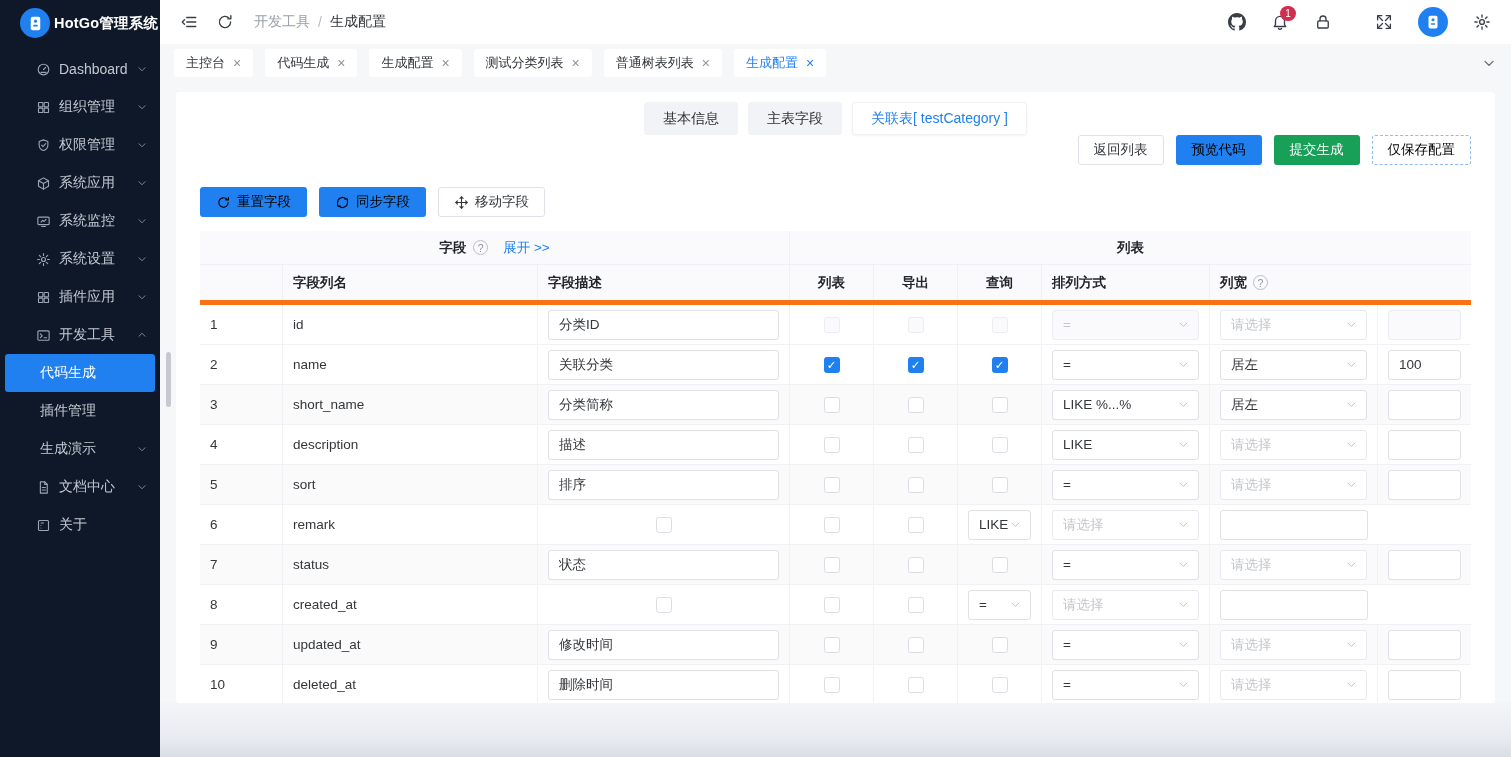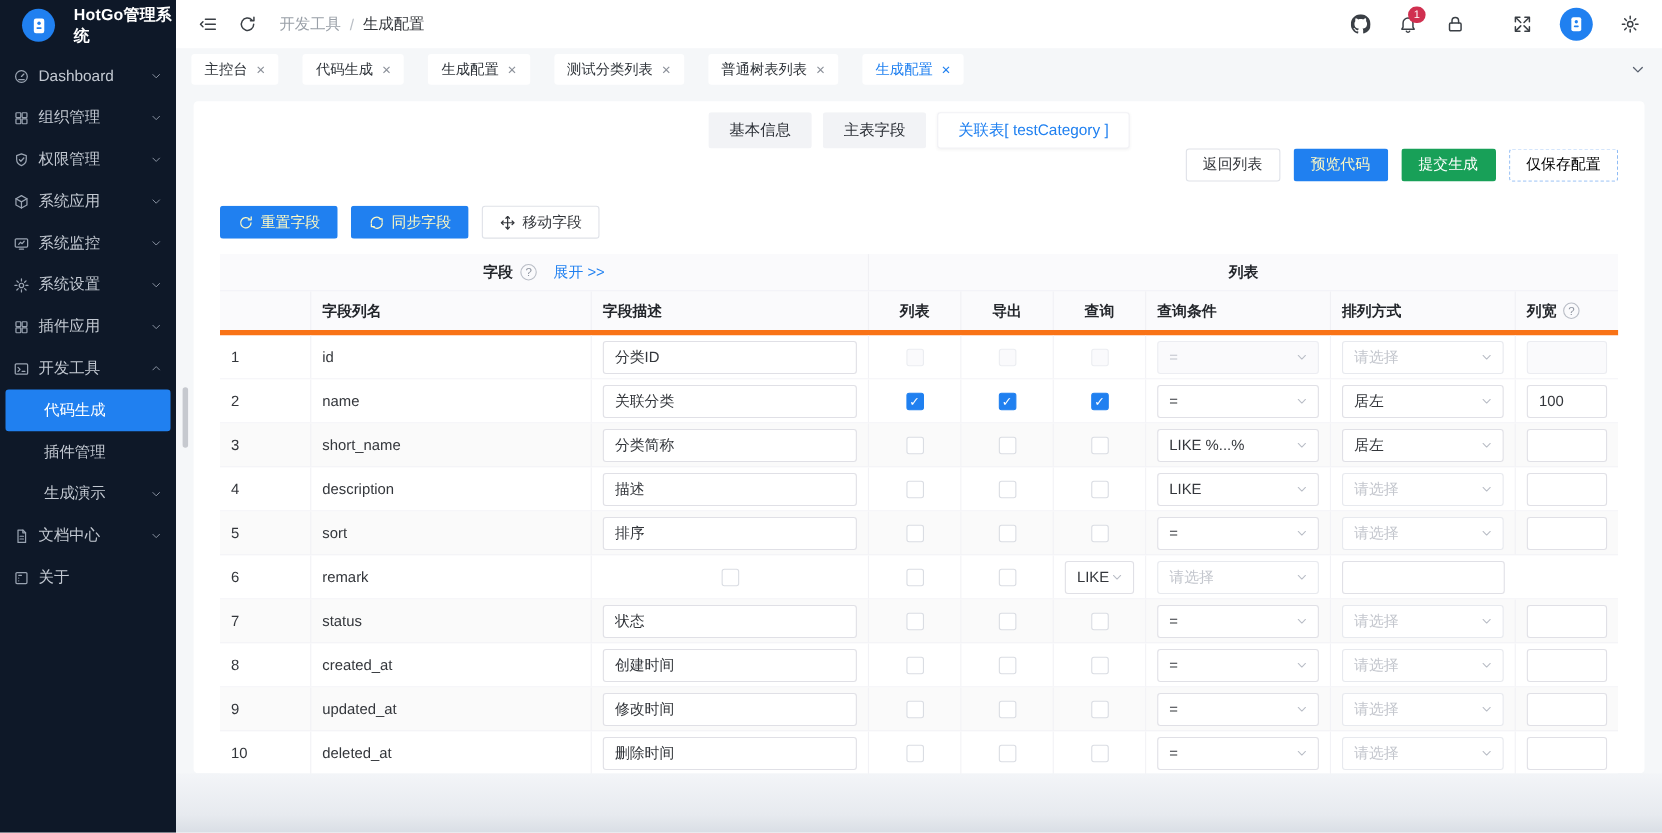--- a/index.html
+++ b/index.html
@@ -6,26 +6,26 @@
   html,body { margin:0; padding:0; }
   body {
     width:1511px; height:757px; overflow:hidden;
     font-family:"Liberation Sans","DejaVu Sans",sans-serif;
     background:#f5f7f9; color:#333;
   }
   .app { display:flex; width:1511px; height:757px; }
 
   
   .sidebar { width:160px; height:757px; background:#0e1828; flex-shrink:0; position:relative; }
-  .logo-row { height:46px; display:flex; align-items:center; padding-left:20px; gap:17px; cursor:pointer; }
+  .logo-row { height:46px; display:flex; align-items:center; padding-left:20px; gap:4px; cursor:pointer; }
   .logo-circle { width:30px; height:30px; border-radius:50%; background:#2080f0; display:flex; align-items:center; justify-content:center; flex-shrink:0; }
   .logo-circle svg { width:19px; height:19px; }
   .logo-title { color:#fff; font-size:14.5px; font-weight:600; letter-spacing:.2px; }
   .menu { padding-top:4px; }
-  .menu-item { height:38px; display:flex; align-items:center; padding:0 12px 0 12px; gap:8px; font-size:14px; color:#c3c9d2; cursor:pointer; }
+  .menu-item { height:38px; display:flex; align-items:center; padding:0 12px 0 36px; gap:8px; font-size:14px; color:#c3c9d2; cursor:pointer; }
   .menu-item .icn { width:15px; height:15px; color:#9aa4b2; flex-shrink:0; }
   .menu-item .chev { margin-left:auto; width:12px; height:12px; color:#8a93a2; }
   .menu-item.child { padding-left:40px; }
   .menu-item.active { background:#2080f0; color:#fff; margin:0 5px; border-radius:3px; padding-left:35px; }
 
   .side-scroll { position:absolute; left:166px; top:352px; width:5px; height:55px; background:#c6c9cf; border-radius:3px; z-index:5; }
 
   
   .main { flex:1; display:flex; flex-direction:column; min-width:0; }
 
@@ -37,40 +37,40 @@
   .bc-parent { color:#9aa0a8; cursor:pointer; }
   .bc-sep { color:#b8bdc4; }
   .bc-cur { color:#33363b; }
   .topbar-right { margin-left:auto; display:flex; align-items:center; gap:25px; }
   .bell-wrap { position:relative; display:inline-flex; }
   .badge { position:absolute; top:-7px; left:9px; min-width:16px; height:15px; padding:0 4px; background:#d03050; color:#fff; font-size:10px; border-radius:8px; display:flex; align-items:center; justify-content:center; }
   .avatar { width:30px; height:30px; border-radius:50%; background:#2080f0; display:flex; align-items:center; justify-content:center; cursor:pointer; }
   .avatar svg { width:18px; height:18px; }
 
   .tabstrip { height:38px; background:#f5f7f9; display:flex; align-items:center; padding:0 14px; flex-shrink:0; }
-  .tab-list { display:flex; gap:22px; align-items:center; }
+  .tab-list { display:flex; gap:12px; align-items:center; }
   .ptab { height:28px; background:#fff; border-radius:3px; padding:0 12px; display:flex; align-items:center; gap:8px; font-size:13px; color:#2f343a; cursor:pointer; }
   .ptab .tclose { color:#8d929b; font-size:14px; line-height:1; cursor:pointer; }
   .ptab.active { color:#2080f0; }
   .ptab.active .tclose { color:#2080f0; }
   .tchev { margin-left:auto; color:#5a6270; width:16px; height:16px; }
 
   .content { flex:1; padding:10px 16px 0; display:flex; flex-direction:column; min-height:0; }
   .card { background:#fff; border-radius:4px; height:611px; padding:8px 24px 24px; flex-shrink:0; }
   .footer-space { flex:1; background:linear-gradient(180deg,#f3f5f8 0%,#e7eaef 70%,#d9dee5 100%); margin:0 -16px; }
 
   .card-head { display:flex; align-items:center; margin-top:2px;flex-direction:column; }
   .seg-tabs { display:flex; gap:10px; }
   .seg { height:33px; padding:0 18px; display:flex; align-items:center; background:#f2f3f6; border-radius:3px; font-size:14px; color:#2b2f36; cursor:pointer; border:1px solid transparent; }
   .seg.active { background:#fff; color:#2080f0; border-color:#f1f1f5; box-shadow:0 1px 3px rgba(0,0,0,.05); }
   .actions { margin-left:auto; display:flex; gap:12px; }
   .btn { height:30px; padding:0 15px; border-radius:3px; font-size:13.5px; display:inline-flex; align-items:center; gap:6px; border:1px solid transparent; background:#fff; color:#33363b; cursor:pointer; font-family:inherit; white-space:nowrap; }
   .btn .icn { width:15px; height:15px; }
   .btn.default { border-color:#dfe2e8; }
-  .btn.primary { background:#2080f0; color:#fef9c3; }
+  .btn.primary { background:#2080f0; color:#000000; }
   .btn.success { background:#18a058; color:#fff; }
   .btn.dashed  { border:1px dashed #8ebbf5; color:#000000; }
 
   .toolbar { margin-top:22px; display:flex; gap:12px; }
 
   
   .tablewrap { margin-top:14px; }
   .tgrid { display:grid; grid-template-columns:83px 255px 252px 84px 84px 84px 168px 168px auto; }
   .thead1 { background:#fafafc; height:34px; align-items:center; font-size:13.5px; font-weight:700; color:#23262b; border-bottom:1px solid #efeff5; }
   .g1 { grid-column:1/4; display:flex; justify-content:center; align-items:center; gap:7px; height:100%; border-right:1px solid #f0f0f4; }
@@ -432,21 +432,20 @@
             </div>
             <div class="g2">列表</div>
           </div>
           <div class="tgrid thead2">
             <div class="th"></div>
             <div class="th">字段列名</div>
             <div class="th">字段描述</div>
             <div class="th center">列表</div>
             <div class="th center">导出</div>
             <div class="th center">查询</div>
-            <div class="th">查询条件</div>
             <div class="th">排列方式</div>
             <div class="th">
               <span>列宽</span>
               <span class="qicon">?</span>
             </div>
           </div>
           <div id="table-body">
               <div class="tgrid trow">
                 <div class="td">1</div>
                 <div class="td">id</div>
@@ -713,23 +712,20 @@
                     </span>
                   </div>
                 </div>
                 <div class="td">
                   <input class="tinput" style="">
                 </div>
               </div>
               <div class="tgrid trow">
                 <div class="td">8</div>
                 <div class="td">created_at</div>
-                <div class="td">
-                  <input class="tinput" value="创建时间" style="">
-                </div>
                 <div class="td center">
                   <span class="cb unchecked"></span>
                 </div>
                 <div class="td center">
                   <span class="cb unchecked"></span>
                 </div>
                 <div class="td center">
                   <span class="cb unchecked"></span>
                 </div>
                 <div class="td">

